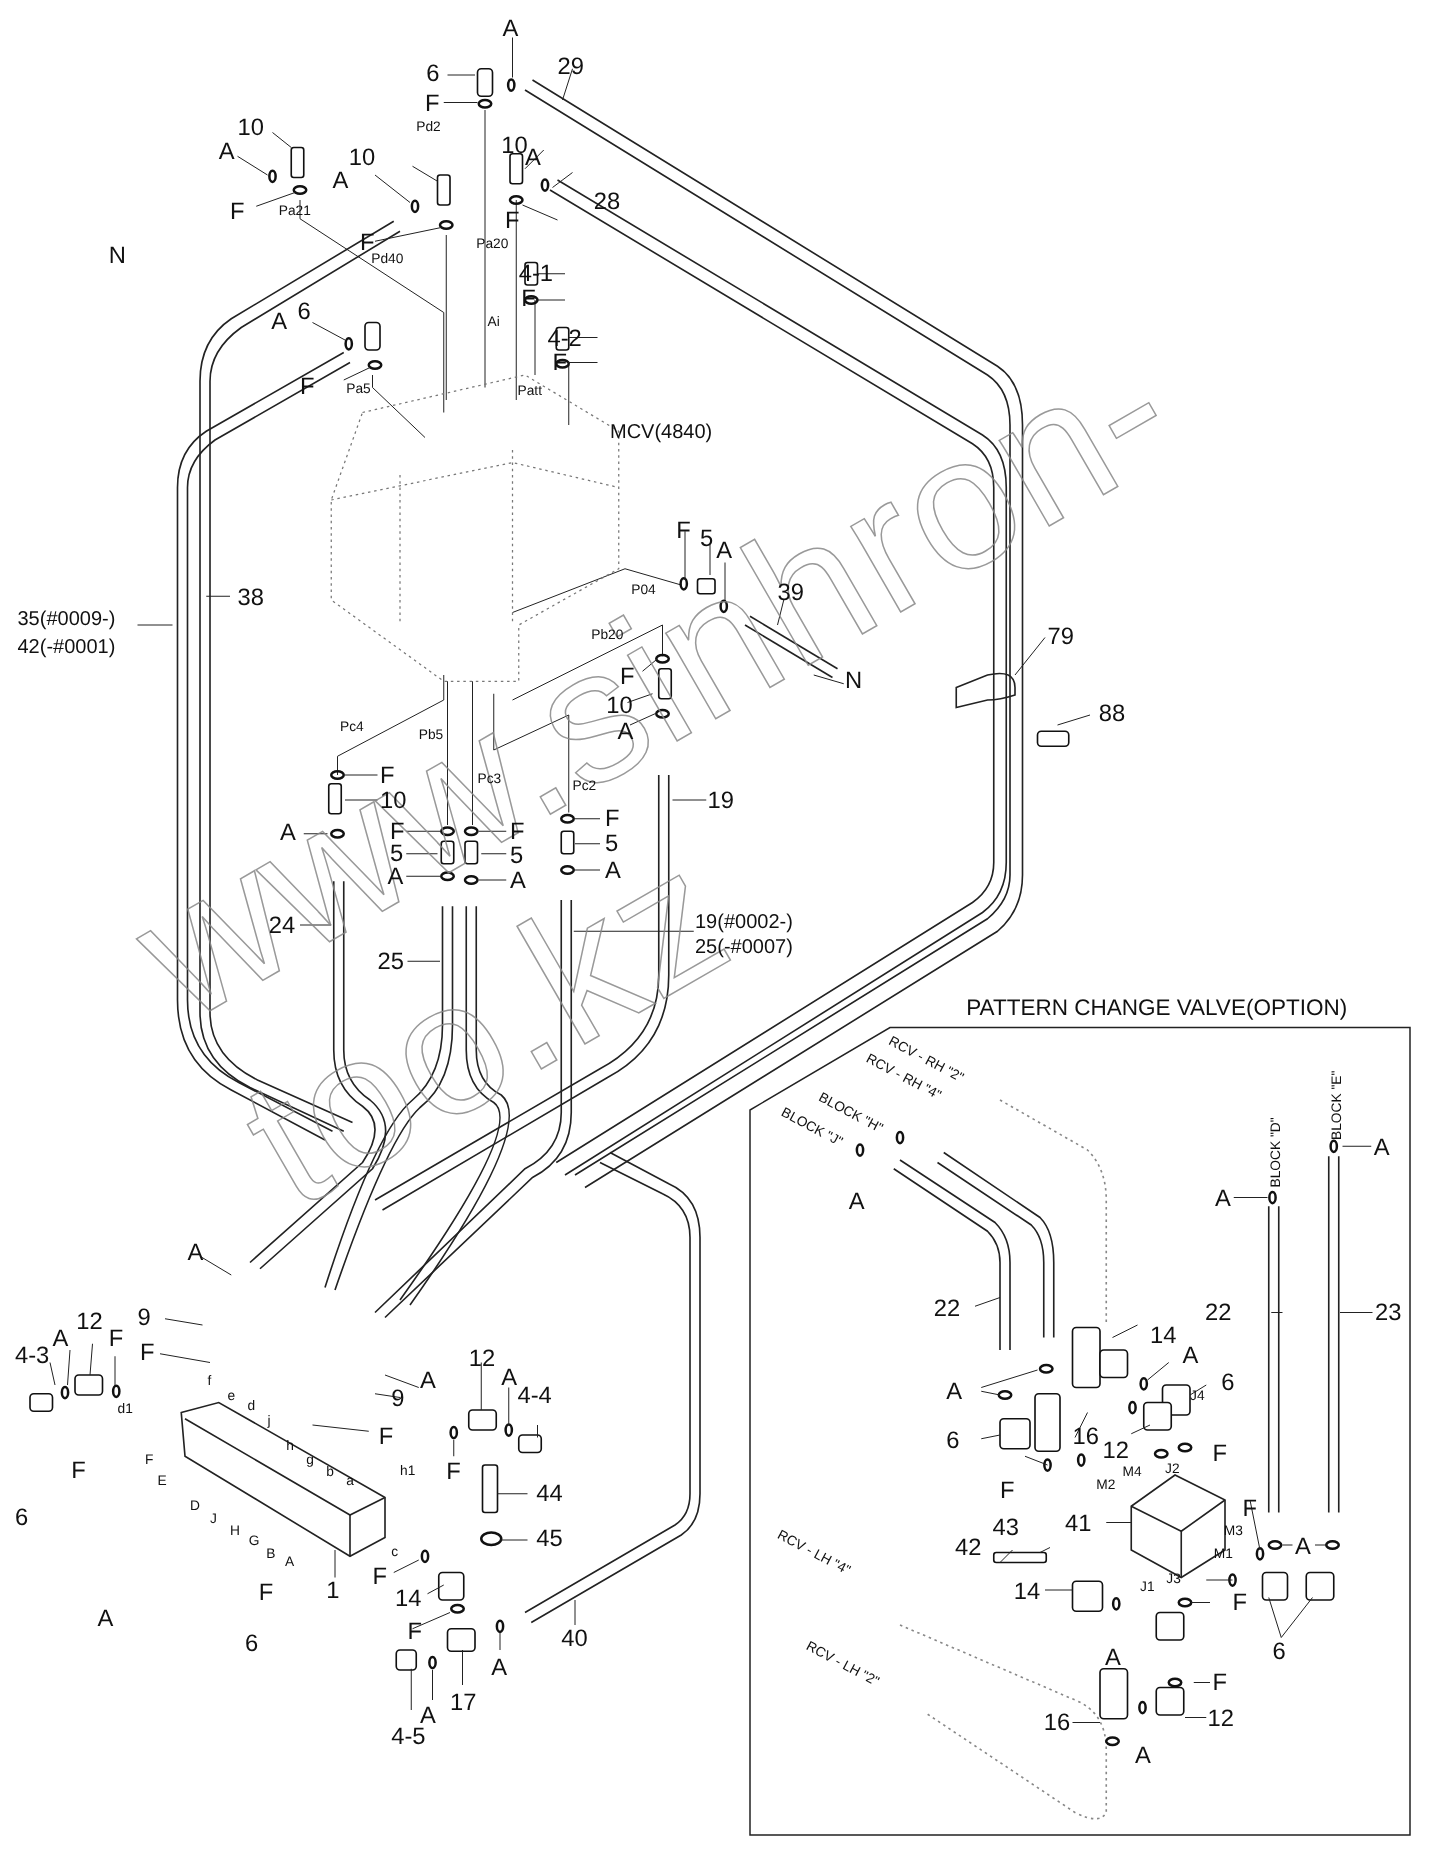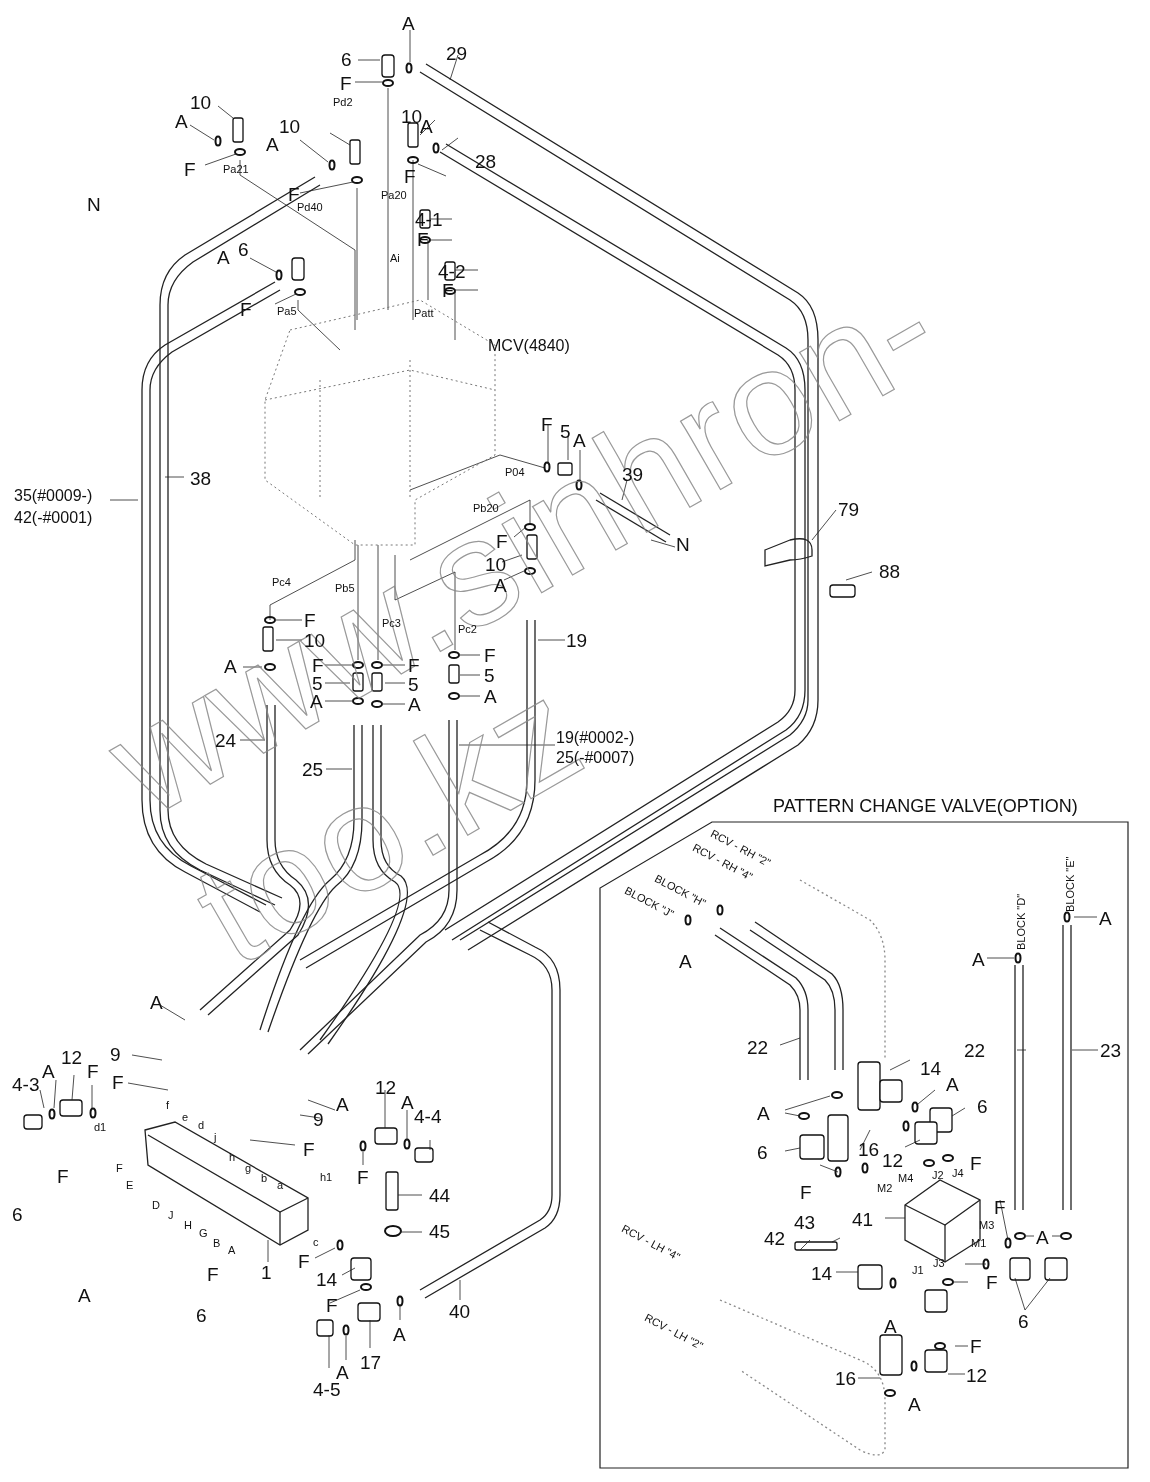--- a/index.html
+++ b/index.html
@@ -439,21 +439,21 @@
 <span class="lbl big" style="left:946px;top:1075px">A</span>
 <span class="lbl big" style="left:757px;top:1104px">A</span>
 <span class="lbl big" style="left:977px;top:1097px">6</span>
 <span class="lbl big" style="left:757px;top:1143px">6</span>
 <span class="lbl big" style="left:858px;top:1140px">16</span>
 <span class="lbl big" style="left:882px;top:1151px">12</span>
 <span class="lbl big" style="left:970px;top:1154px">F</span>
 <span class="lbl sm" style="left:898px;top:1173px">M4</span>
 <span class="lbl sm" style="left:877px;top:1183px">M2</span>
 <span class="lbl sm" style="left:932px;top:1170px">J2</span>
-<span class="lbl sm" style="left:952px;top:1168px">J4</span>
+<span class="lbl sm" style="left:952px;top:1112px">J4</span>
 <span class="lbl big" style="left:800px;top:1183px">F</span>
 <span class="lbl big" style="left:852px;top:1210px">41</span>
 <span class="lbl big" style="left:994px;top:1198px">F</span>
 <span class="lbl sm" style="left:979px;top:1220px">M3</span>
 <span class="lbl sm" style="left:971px;top:1238px">M1</span>
 <span class="lbl big" style="left:1036px;top:1228px">A</span>
 <span class="lbl big" style="left:794px;top:1213px">43</span>
 <span class="lbl big" style="left:764px;top:1229px">42</span>
 <span class="lbl sm" style="left:912px;top:1265px">J1</span>
 <span class="lbl sm" style="left:933px;top:1258px">J3</span>

